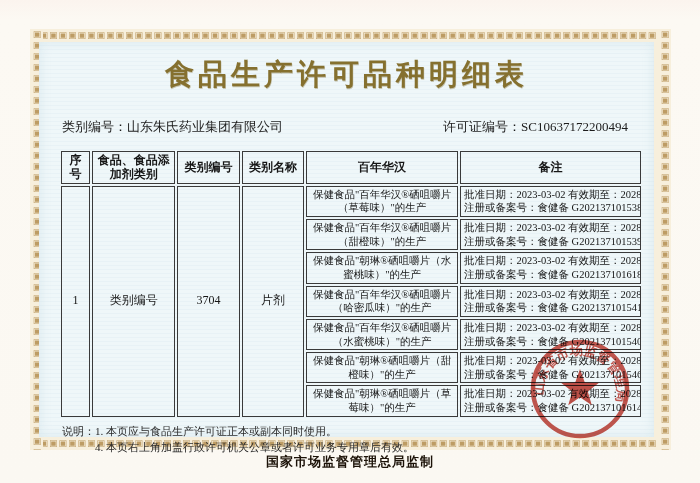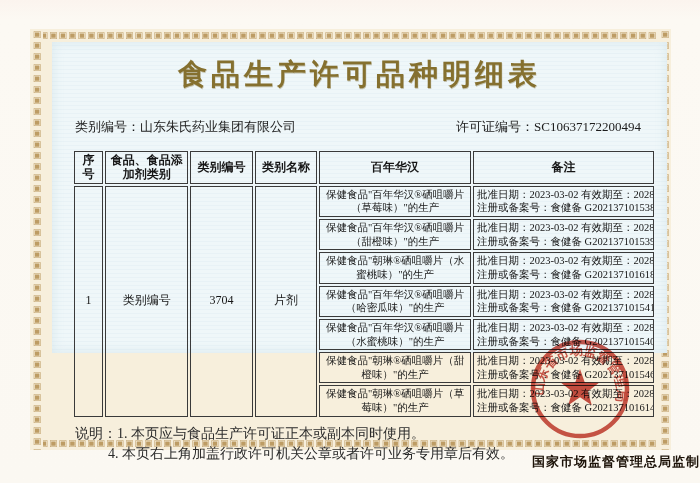--- a/index.html
+++ b/index.html
@@ -18,21 +18,21 @@
   .band { position:absolute; color:#bd9c64; background:#f7efdc; overflow:hidden;
     font-family:"DejaVu Sans",sans-serif; font-size:9px; line-height:13px;
     letter-spacing:1px; white-space:nowrap; }
   .band.top    { left:0; top:0; width:641px; height:13px; }
   .band.bottom { left:0; bottom:0; width:641px; height:13px; }
   .band.left, .band.right { top:0; width:13px; height:421px;
     writing-mode:vertical-rl; text-orientation:upright; line-height:13px; }
   .band.left { left:0; }
   .band.right { right:0; }
 
-  .inner { position:absolute; left:22px; top:13px; width:615px; height:311px;
+  .inner { position:absolute; left:9px; top:13px; width:615px; height:395px;
     background:repeating-linear-gradient(180deg,#eff7f9 0px,#eff7f9 3px,#e8f2f6 3px,#e8f2f6 4px);
     box-shadow:inset 0 0 12px rgba(190,215,225,.45); }
 
   .title { text-align:center; margin-top:13px; font-size:29px; font-weight:bold;
     color:#85702f; letter-spacing:4px;
     text-shadow:0.5px 0.5px 0 rgba(120,100,40,.35); }
 
   .info-row { display:flex; justify-content:space-between; margin:23px 26px 0 23px;
     font-size:13px; color:#1c1c1c; }
 
@@ -45,24 +45,24 @@
   td.big { font-size:12px; }
   col.c-seq  { width:28px; }
   col.c-cat  { width:80px; }
   col.c-code { width:60px; }
   col.c-name { width:60px; }
   col.c-var  { width:146px; }
   col.c-rem  { width:174px; }
   tbody td { height:27px; }
   .rem-line { display:block; white-space:nowrap; }
 
-  .notes { margin:5px 0 0 23px; font-size:14px; color:#2a2a2a; line-height:1.45; }
+  .notes { margin:5px 0 0 23px; font-size:11px; color:#2a2a2a; line-height:1.45; }
   .notes .l2 { padding-left:33px; }
 
-  .footer { position:absolute; left:0; top:453px; width:700px; text-align:right;
+  .footer { position:absolute; left:0; top:453px; width:700px; text-align:center;
     font-size:13px; font-weight:bold; color:#1c1208; letter-spacing:1px; }
 
   .seal { position:absolute; left:524px; top:328px; width:112px; height:118px;
     mix-blend-mode:multiply; opacity:.9; pointer-events:none; }
 </style>
 </head>
 <body>
 
 <div class="canvas">
 

